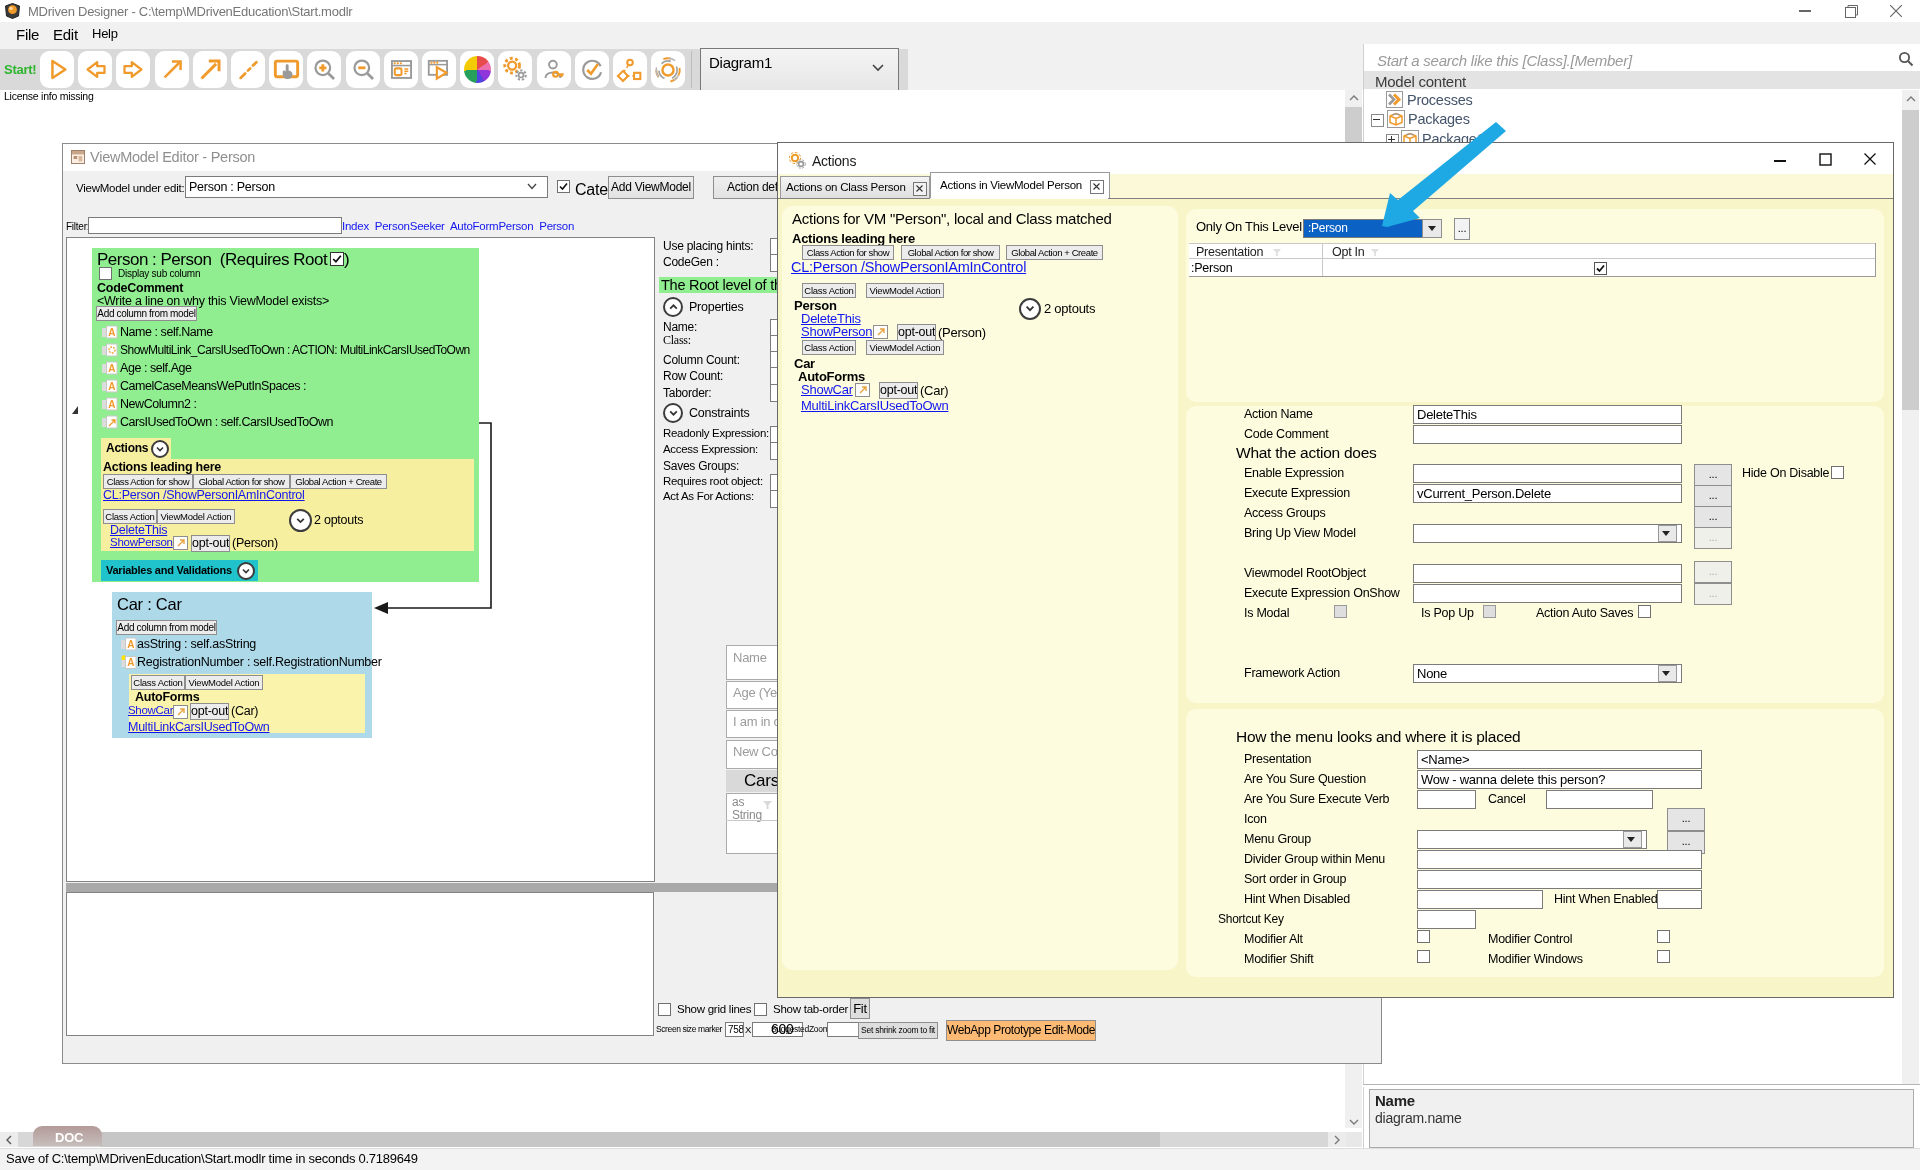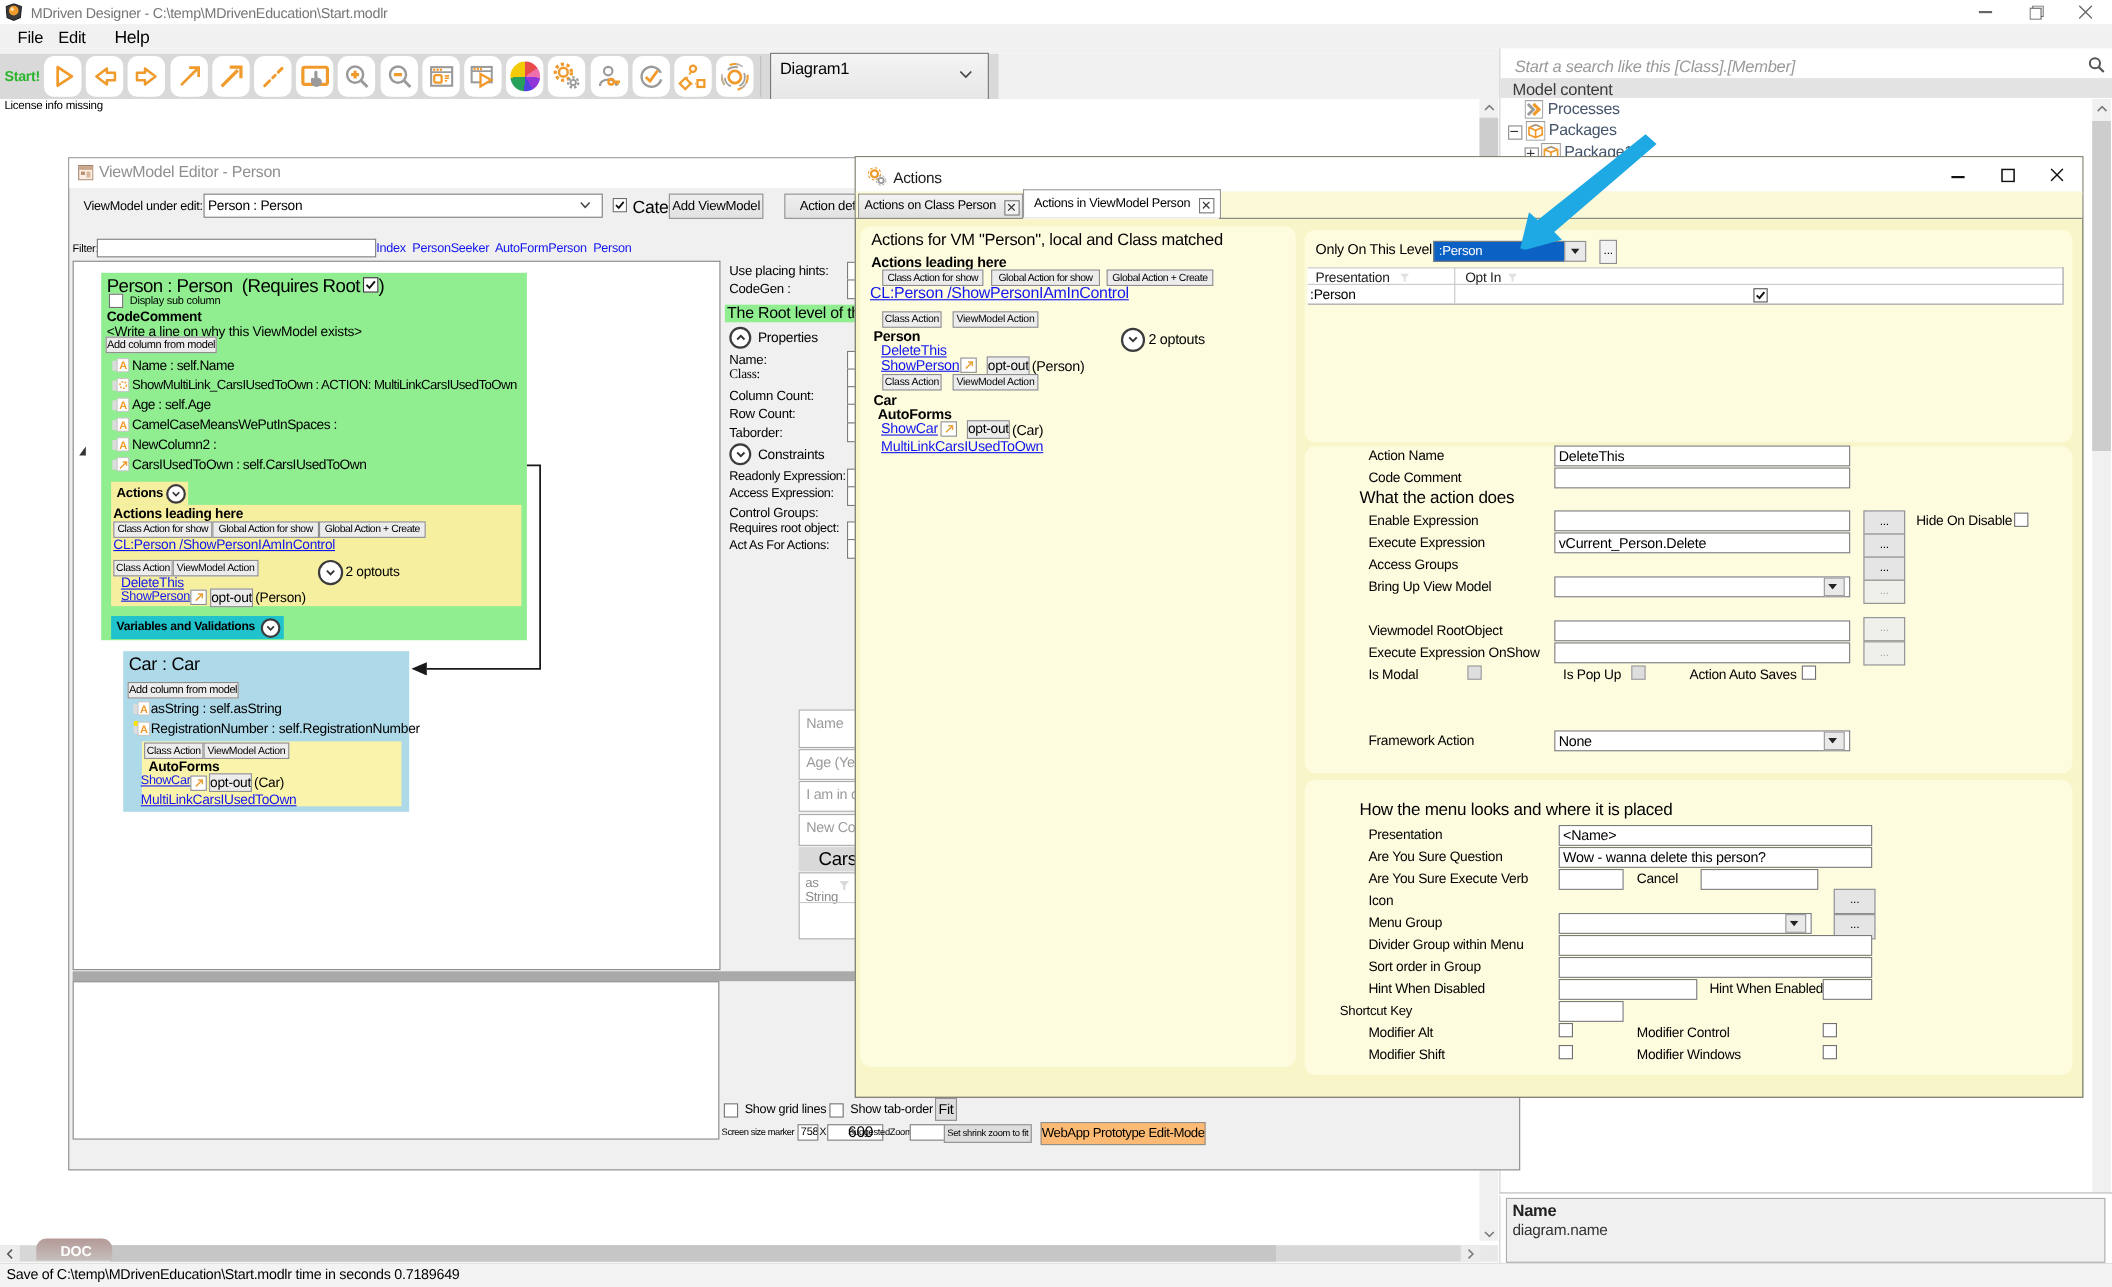--- a/index.html
+++ b/index.html
@@ -34,21 +34,21 @@
       <rect x="0.5" y="2.5" width="10" height="10" fill="none" stroke="#666"></rect>
       <path d="M3 2.5 V0.5 H12.5 V10 H10.5" fill="none" stroke="#666"></path>
     </svg>
   <svg class="ab" style="left:1890px;top:5px;" width="12" height="12" viewBox="0 0 12 12">
       <path d="M0 0 L12 12 M12 0 L0 12" stroke="#666" stroke-width="1.2"></path>
     </svg>
 
   <div class="ab" style="left:0;top:22px;width:1920px;height:22px;background:#f1f1f1;"></div>
   <div class="t" style="left:16px;top:26px;font-size:15px;">File</div>
   <div class="t" style="left:53px;top:26px;font-size:15px;">Edit</div>
-  <div class="t" style="left:104px;top:26px;font-size:16px;">Help</div>
+  <div class="t" style="left:92px;top:26px;font-size:13px;">Help</div>
 
   <div class="ab" style="left:0;top:44px;width:1920px;height:5px;background:#f1f1f1;"></div>
   <div class="ab" style="left:0;top:49px;width:908px;height:41px;background:#d9d9d9;"></div>
   <div class="ab" style="left:908px;top:49px;width:1012px;height:41px;background:#f1f1f1;"></div>
   <div class="t" style="left:4px;top:62px;font-size:13px;font-weight:bold;color:#2db52d;">Start!</div>
   <div class="tbn" style="left:40px;">
       <svg width="27" height="27" viewBox="0 0 24 24">
         <path d="M7.5 4.5 L19 12 L7.5 19.5 Z" fill="none" stroke="#f09a2b" stroke-width="2.2" stroke-linejoin="round"></path>
       </svg>
     </div>
@@ -429,21 +429,21 @@
 <div class="tb" style="left:770px;top:367px;width:60px;height:14px;"></div>
 <div class="tb" style="left:770px;top:384px;width:60px;height:14px;"></div>
 <div class="cir" style="left:663px;top:403px;width:16px;height:16px;">
     <svg width="11" height="8" viewBox="0 0 10 7">
       <path d="M2 2 L5 5 L8 2" fill="none" stroke="#333" stroke-width="1.6"></path>
     </svg>
   </div>
 <div class="t" style="left:689px;top:406px;font-size:12.5px;">Constraints</div>
 <div class="t" style="left:663px;top:427px;font-size:11.5px;letter-spacing:-0.3px;">Readonly Expression:</div>
 <div class="t" style="left:663px;top:443px;font-size:11.5px;letter-spacing:-0.3px;">Access Expression:</div>
-<div class="t" style="left:663px;top:459px;font-size:12px;">Control Groups:</div>
+<div class="t" style="left:663px;top:459px;font-size:12px;">Saves Groups:</div>
 <div class="t" style="left:663px;top:475px;font-size:11.5px;letter-spacing:-0.3px;">Requires root object:</div>
 <div class="t" style="left:663px;top:490px;font-size:11.5px;letter-spacing:-0.3px;">Act As For Actions:</div>
 <div class="tb" style="left:770px;top:426px;width:60px;height:14px;"></div>
 <div class="tb" style="left:770px;top:442px;width:60px;height:14px;"></div>
 <div class="tb" style="left:770px;top:474px;width:60px;height:14px;"></div>
 <div class="tb" style="left:770px;top:490px;width:60px;height:14px;"></div>
 
 <div class="ab" style="left:726px;top:645px;width:120px;height:33px;background:#fff;border:1px solid #ababab;"></div>
 <div class="t" style="left:733px;top:650px;font-size:13px;color:#9b9b9b;">Name</div>
 <div class="ab" style="left:726px;top:681px;width:120px;height:26px;background:#fff;border:1px solid #ababab;"></div>

